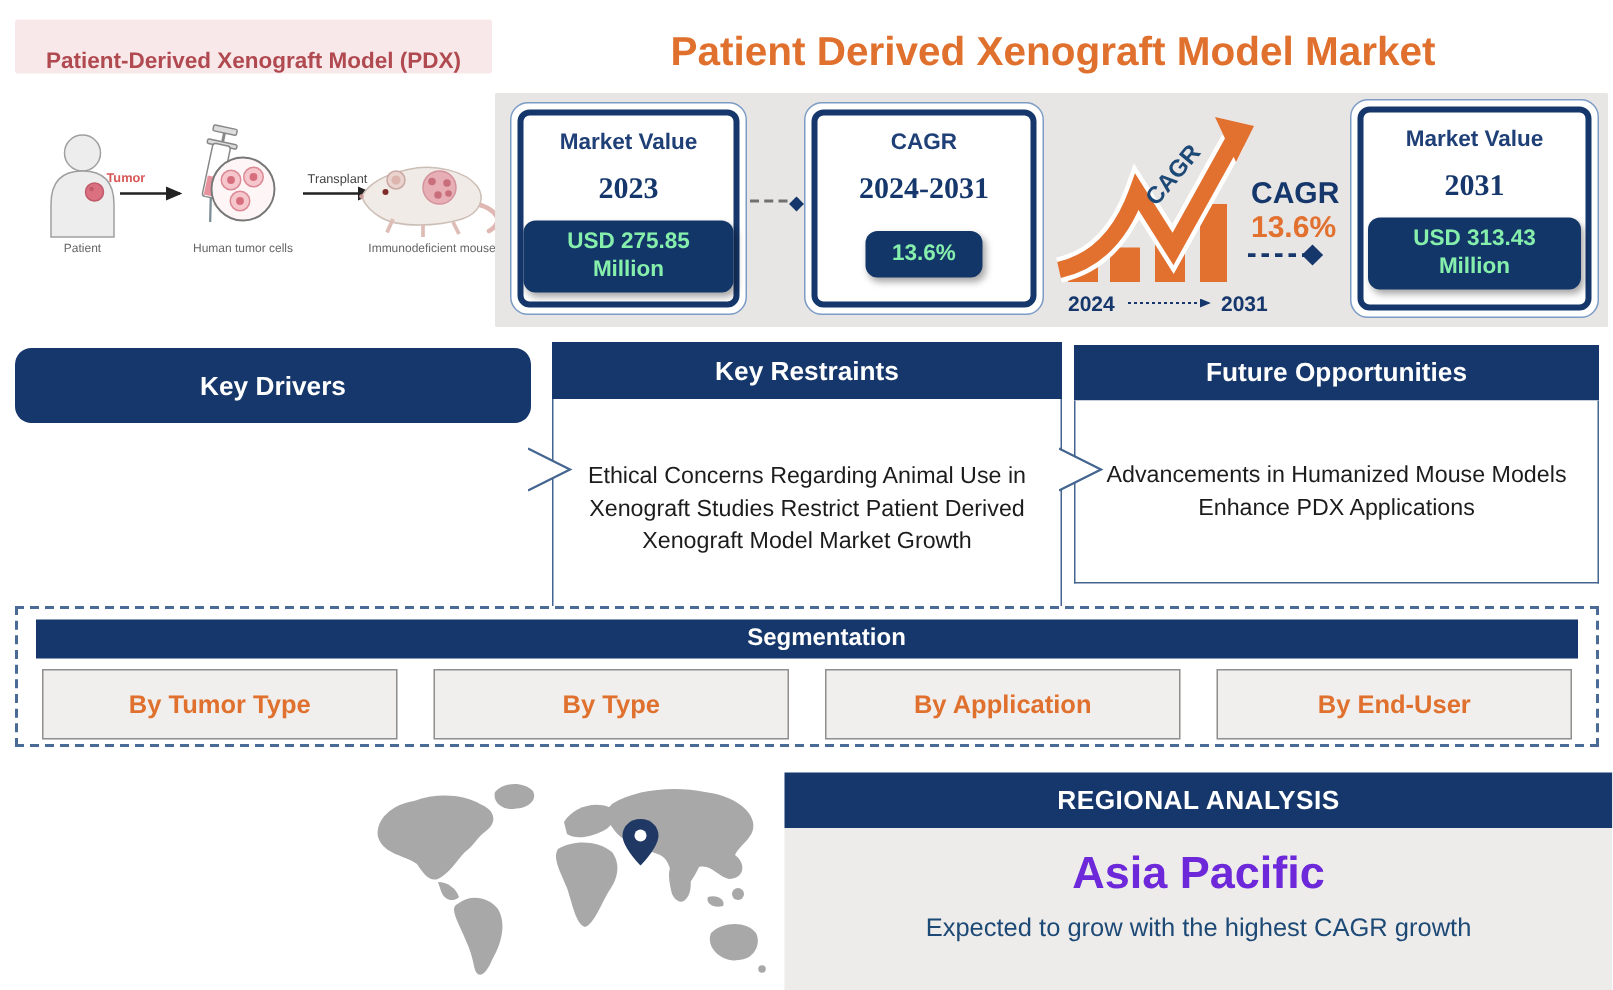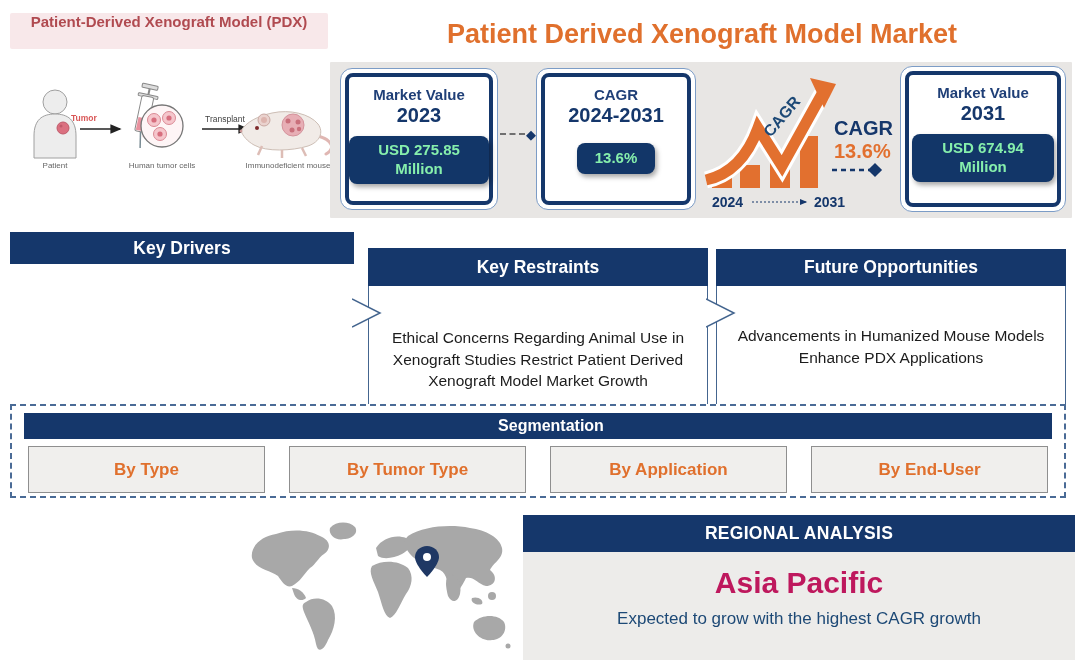--- a/index.html
+++ b/index.html
@@ -2,34 +2,34 @@
 <html><head>
 <meta charset="utf-8">
 <style>
   html,body{margin:0;padding:0;background:#fff;}
   #canvas{position:relative;width:1075px;height:660px;background:#ffffff;
     font-family:"Liberation Sans",sans-serif;overflow:hidden;}
   .abs{position:absolute;}
 
   
   .pdx-banner{left:10px;top:13px;width:318px;height:36px;background:#F8E8EA;
-    color:#B04A50;font-weight:700;font-size:15px;display:flex;align-items:flex-start;
+    color:#B04A50;font-weight:700;font-size:15px;display:flex;align-items:flex-end;
     justify-content:center;border-radius:2px;}
 
   
   .main-title{left:332px;top:12px;width:740px;height:44px;color:#E0702D;
     font-weight:700;font-size:27px;display:flex;align-items:center;justify-content:center;}
 
   
   .stats-strip{left:330px;top:62px;width:742px;height:156px;background:#E8E6E4;border-radius:1px;}
   .stat-outer{position:absolute;background:#fff;border:1.5px solid #7C9CC6;border-radius:12px;padding:4px;box-sizing:border-box;}
   .stat-inner{border:4px solid #15376B;border-radius:8px;height:100%;box-sizing:border-box;
     display:flex;flex-direction:column;align-items:center;padding-top:9px;background:#fff;}
   .stat-label{color:#1F3F77;font-size:15px;font-weight:600;}
-  .stat-year{color:#15376B;font-size:20px;font-weight:800;margin-top:1px;}
+  .stat-year{color:#15376B;font-size:20px;font-weight:800;margin-top:12px;font-family:Liberation Serif, serif;}
   .stat-pill{margin-top:9px;background:#123668;color:#86efac;font-weight:700;font-size:15px;
     border-radius:8px;padding:5px 10px;text-align:center;line-height:1.25;max-width:122px;
     box-shadow:2px 3px 5px rgba(0,0,0,.35);}
   .connector{position:absolute;display:flex;align-items:center;}
   .connector .dash{flex:1;border-top:2px dashed #707070;}
   .connector .diamond{color:#15376B;font-size:13px;line-height:13px;margin-left:1px;}
 
   
   .panel{position:absolute;}
   .panel-header{background:#15376B;color:#fff;font-weight:700;font-size:17.5px;
@@ -51,21 +51,21 @@
   
   .logo{left:28px;top:522px;width:235px;height:100px;display:flex;align-items:center;}
   .logo-text{margin-left:8px;}
   .logo-brand{font-size:27px;font-weight:700;color:#34425F;letter-spacing:.5px;}
   .logo-sub{font-size:15px;font-weight:700;color:#2C3E66;margin-top:2px;}
   .ltr-orange{color:#E0702D;}
 
   .regional-header{left:523px;top:515px;width:552px;height:37px;background:#15376B;color:#fff;
     font-weight:700;font-size:17.5px;display:flex;align-items:center;justify-content:center;letter-spacing:.3px;}
   .regional-body{left:523px;top:552px;width:552px;height:108px;background:#EDECEA;text-align:center;}
-  .region-name{margin-top:14px;font-size:30px;font-weight:700;color:#be185d;}
+  .region-name{margin-top:14px;font-size:30px;font-weight:700;color:#6d28d9;}
   .region-sub{margin-top:9px;font-size:17px;color:#1D4976;}
 </style>
 </head>
 <body>
 
 <div id="canvas">
 
   <div class="abs pdx-banner">
     <span>Patient-Derived Xenograft Model (PDX)</span>
   </div>
@@ -180,51 +180,51 @@
       <rect x="168" y="91" width="10" height="10" transform="rotate(45 173 96)" fill="#15376B"></rect>
       <text x="10" y="133" font-size="14" font-weight="bold" fill="#15376B">2024</text>
       <line x1="50" y1="128" x2="104" y2="128" stroke="#15376B" stroke-width="1.2" stroke-dasharray="2,2" marker-end="url(#arrN)"></line>
       <text x="112" y="133" font-size="14" font-weight="bold" fill="#15376B">2031</text>
     </svg>
 
     <div class="stat-outer" style="left:570px;top:4px;width:166px;height:146px;">
       <div class="stat-inner">
         <div class="stat-label">Market Value</div>
         <div class="stat-year">2031</div>
-        <div class="stat-pill">USD 674.94 Million</div>
+        <div class="stat-pill">USD 313.43 Million</div>
       </div>
     </div>
   </div>
 
   <div class="panel" style="left:10px;top:232px;width:344px;">
-    <div class="panel-header" style="height:32px;">Key Drivers</div>
+    <div class="panel-header" style="height:50px;border-radius:11px;">Key Drivers</div>
   </div>
   <div class="panel" style="left:368px;top:228px;width:340px;">
-    <div class="panel-header" style="height:38px;margin-top:20px;">Key Restraints</div>
+    <div class="panel-header" style="height:38px;">Key Restraints</div>
     <div class="panel-body" style="height:148px;padding:0 14px;">Ethical Concerns Regarding Animal Use in Xenograft Studies Restrict Patient Derived Xenograft Model Market Growth</div>
   </div>
   <div class="panel" style="left:716px;top:230px;width:350px;">
-    <div class="panel-header" style="height:37px;margin-top:19px;">Future Opportunities</div>
+    <div class="panel-header" style="height:37px;">Future Opportunities</div>
     <div class="panel-body" style="height:122px;">Advancements in Humanized Mouse Models Enhance PDX Applications</div>
   </div>
 
   <svg class="abs chevron" style="left:352px;top:298px;" viewBox="0 0 32 30">
     <path d="M0,1 L28,15 L0,29 Z" fill="#ffffff"></path>
     <path d="M0,1 L28,15 L0,29" fill="none" stroke="#44658F" stroke-width="1.5"></path>
   </svg>
   <svg class="abs chevron" style="left:706px;top:298px;" viewBox="0 0 32 30">
     <path d="M0,1 L28,15 L0,29 Z" fill="#ffffff"></path>
     <path d="M0,1 L28,15 L0,29" fill="none" stroke="#44658F" stroke-width="1.5"></path>
   </svg>
 
   <div class="abs seg-box">
     <div class="seg-header">Segmentation</div>
     <div class="seg-row">
+      <div class="seg-btn">By Tumor Type</div>
       <div class="seg-btn">By Type</div>
-      <div class="seg-btn">By Tumor Type</div>
       <div class="seg-btn">By Application</div>
       <div class="seg-btn">By End-User</div>
     </div>
   </div>
 
 
   <svg class="abs" style="left:246px;top:516px;" width="268" height="144" viewBox="0 0 268 144">
     <g fill="#A8A8A8">
       <path d="M84,12 C90,5 103,5 109,11 C113,17 106,23 98,23 C90,25 82,19 84,12 Z"></path>
       <path d="M6,42 C4,30 16,20 30,18 C46,12 64,14 74,20 C84,24 86,32 78,38 C72,42 70,48 64,52 C58,58 54,66 46,70 C40,72 36,66 32,60 C24,54 10,54 6,42 Z"></path>

